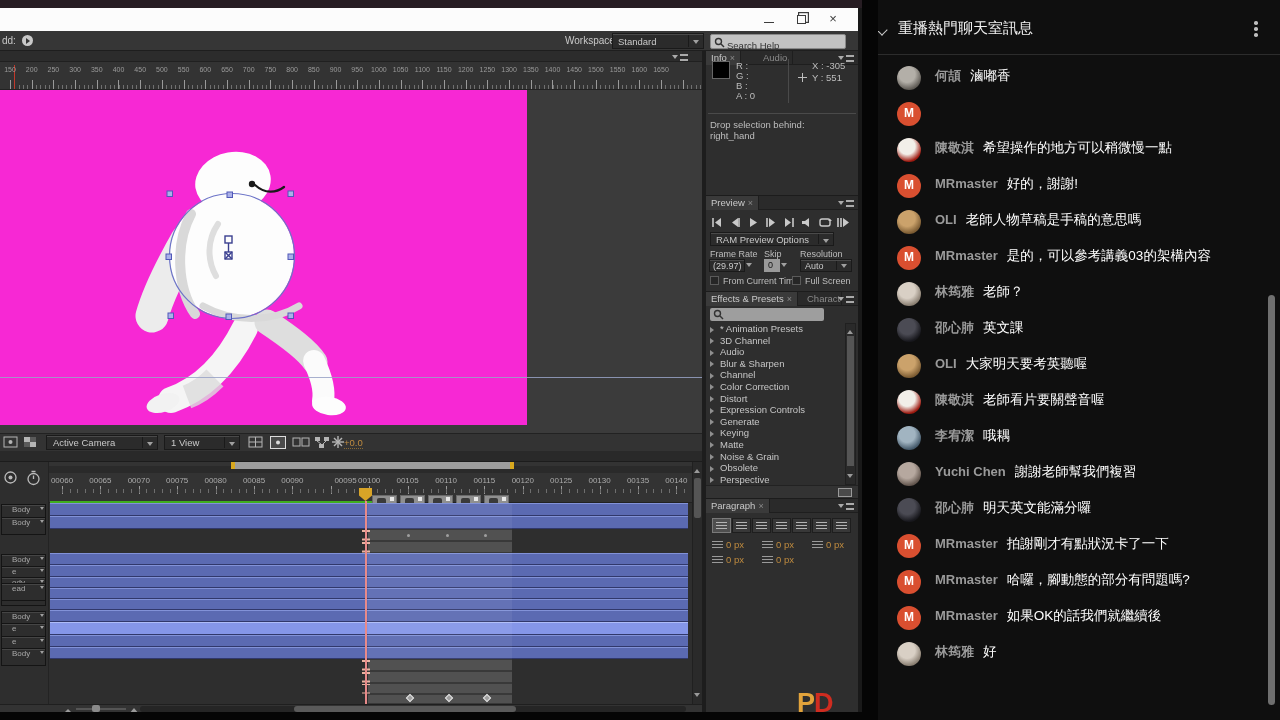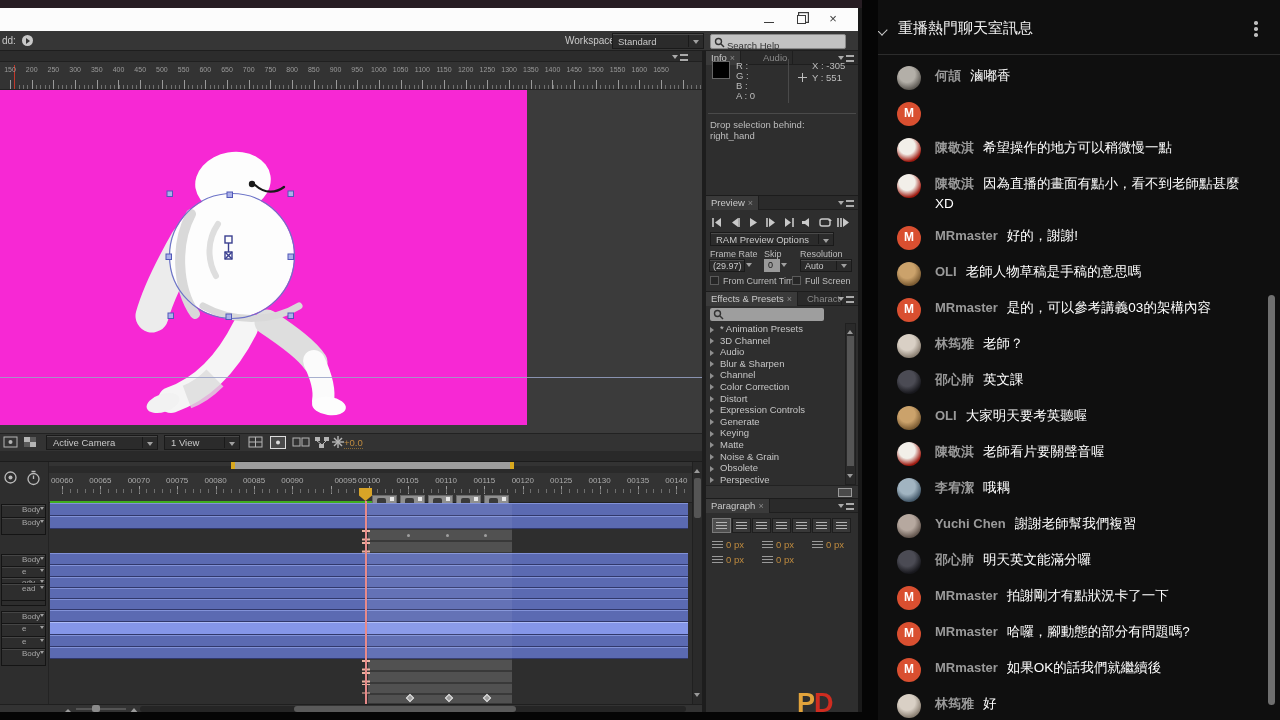--- a/index.html
+++ b/index.html
@@ -63,21 +63,21 @@
   #tl-major { position:absolute; left:13px; right:0; top:24px; height:8px; background:repeating-linear-gradient(90deg,#9a9a9a 0 1px,transparent 1px 38.4px); }
   .tl-hicon { position:absolute; top:8px; }
   #marker-row { position:absolute; left:0; top:33px; height:13px; }
   .marker-box { position:absolute; top:0; width:25px; height:13px; background:#8f8f8f; border:1px solid #6a6a6a; }
   .marker-box i { position:absolute; left:4px; top:2px; width:9px; height:8px; background:#3a3a3a; border-radius:2px; }
   .marker-box b { position:absolute; right:2px; top:1px; width:4px; height:4px; background:#e8e8e8; }
   #green-line { position:absolute; left:50px; top:39px; width:322px; height:2px; background:#3fae1f; }
   #rows { position:absolute; left:0; top:0; right:0; bottom:0; }
   .bar { position:absolute; left:50px; width:638px; background:#5b6ab2; border-top:1px solid #8292d8; border-bottom:1px solid #31386b; }
   .bar.selected { background:#8596e8; border-top-color:#aebcf8; }
-  .pdd { position:absolute; left:1px; width:45px; height:18px; background:#2d2d2d; border:1px solid #141414; box-shadow:inset 0 1px 0 #454545; color:#a8a8a8; font-size:8px; line-height:9px; padding-left:20px; overflow:hidden; white-space:nowrap; }
+  .pdd { position:absolute; left:1px; width:45px; height:18px; background:#2d2d2d; border:1px solid #141414; box-shadow:inset 0 1px 0 #454545; color:#a8a8a8; font-size:8px; line-height:9px; padding-left:10px; overflow:hidden; white-space:nowrap; }
   .pdd .caret { position:absolute; right:1px; top:2px; border-width:2.5px; border-top-width:3.5px; }
   .kfbox { position:absolute; left:368px; width:144px; background:#474747; }
   .kfdot { position:absolute; width:3px; height:3px; border-radius:50%; background:#9a9a9a; }
   .kfdiamond { position:absolute; width:6px; height:6px; transform:rotate(45deg); background:#9a9a9a; border:1px solid #dedede; }
   .ibeam { position:absolute; left:362px; width:8px; height:10px; }
   .ibeam::before { content:""; position:absolute; left:3px; top:0; bottom:0; width:1.5px; background:#eab2a0; }
   .ibeam::after { content:""; position:absolute; left:0; right:0; top:0; height:1.5px; background:#eab2a0; box-shadow:0 8.5px 0 #eab2a0; }
   #overlay-after { position:absolute; left:368px; top:42px; width:144px; height:200px; background:rgba(255,255,255,0.055); }
   #playhead-line { position:absolute; left:365px; top:39px; width:1.5px; height:203px; background:#e88a8a; }
   #playhead-head { position:absolute; left:359px; top:26px; width:13px; height:13px; background:#d8a427; clip-path:polygon(0 0,100% 0,100% 58%,50% 100%,0 58%); }
@@ -627,24 +627,20 @@
         <div class="chat-row">
           <div class="avatar" style="background: rgb(217, 79, 48);">
             <span class="avatar-letter">M</span>
           </div>
         </div>
         <div class="chat-row">
           <div class="avatar" style="background: radial-gradient(circle at 42% 35%, rgb(242, 239, 233) 0px, rgb(242, 239, 233) 38%, rgb(158, 26, 16) 72%);"></div>
           <div class="chat-content"><span class="chat-author">陳敬淇</span><span class="chat-text">希望操作的地方可以稍微慢一點</span></div>
         </div>
         <div class="chat-row">
-          <div class="avatar" style="background: radial-gradient(circle at 42% 35%, rgb(242, 239, 233) 0px, rgb(242, 239, 233) 38%, rgb(158, 26, 16) 72%);"></div>
-          <div class="chat-content"><span class="chat-author">陳敬淇</span><span class="chat-text">因為直播的畫面有點小，看不到老師點甚麼XD</span></div>
-        </div>
-        <div class="chat-row">
           <div class="avatar" style="background: rgb(217, 79, 48);">
             <span class="avatar-letter">M</span>
           </div>
           <div class="chat-content"><span class="chat-author">MRmaster</span><span class="chat-text">好的，謝謝!</span></div>
         </div>
         <div class="chat-row">
           <div class="avatar" style="background: radial-gradient(circle at 42% 35%, rgb(203, 162, 107) 0px, rgb(203, 162, 107) 38%, rgb(124, 92, 51) 72%);"></div>
           <div class="chat-content"><span class="chat-author">OLI</span><span class="chat-text">老師人物草稿是手稿的意思嗎</span></div>
         </div>
         <div class="chat-row">

